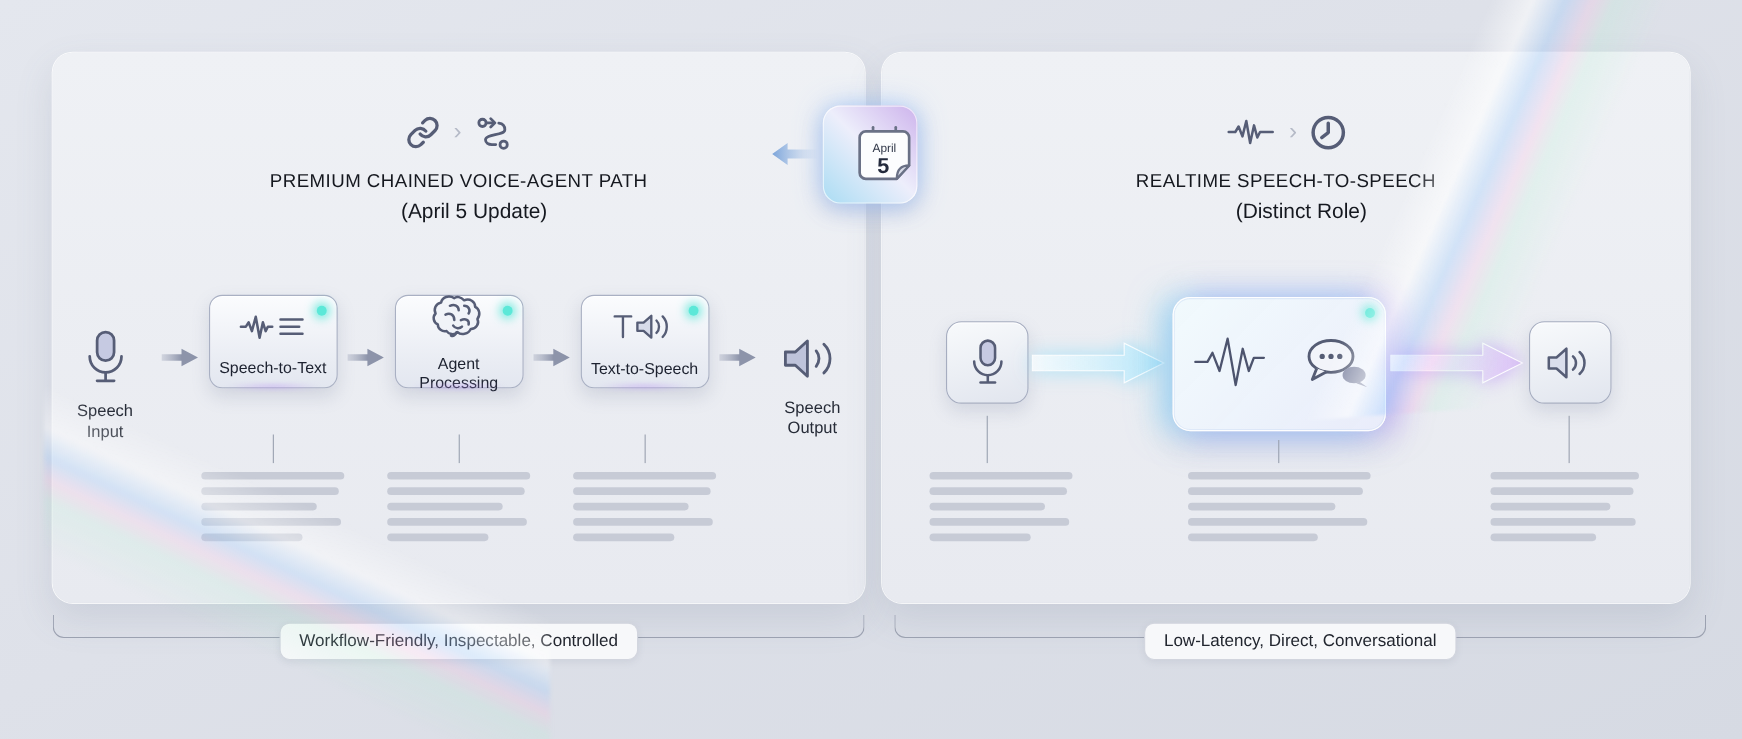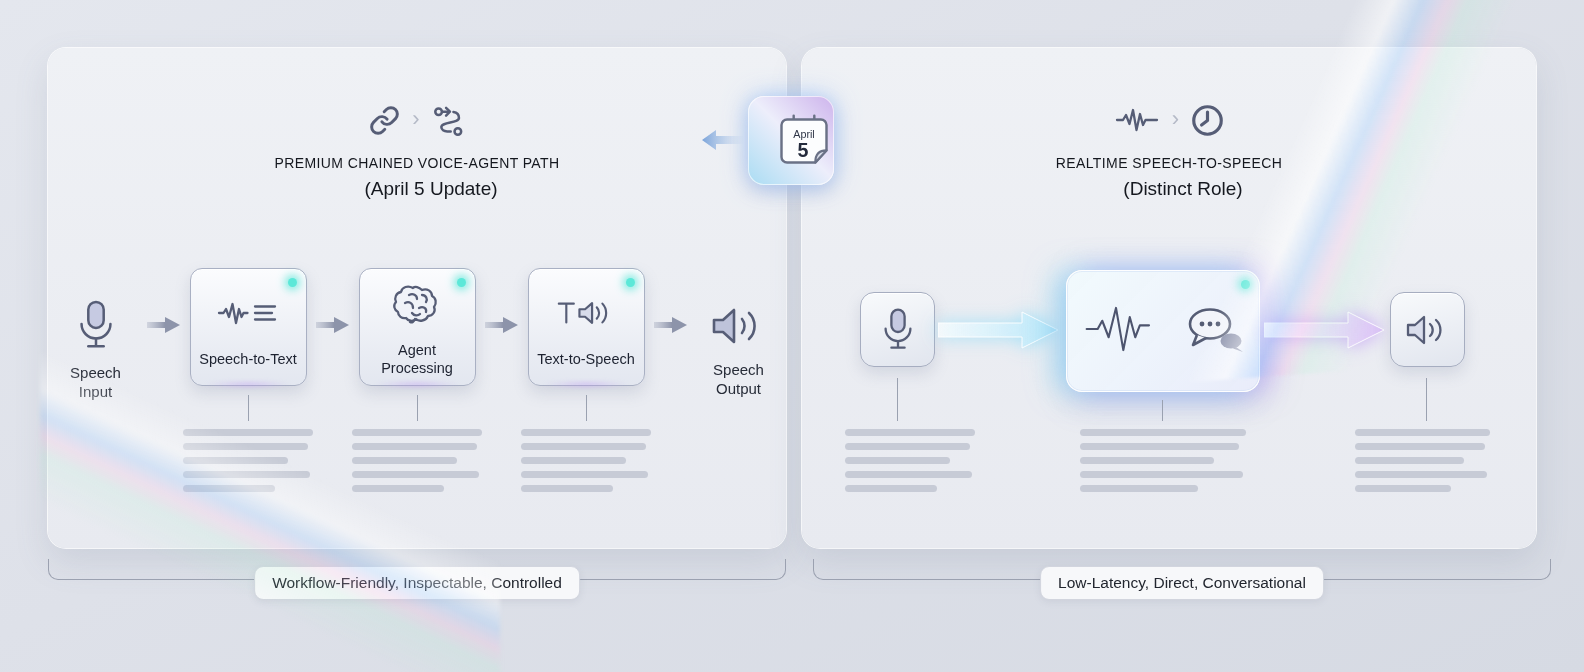--- a/index.html
+++ b/index.html
@@ -14,31 +14,31 @@
     background:linear-gradient(205deg,transparent 40%,rgba(255,255,255,.4) 46%,rgba(150,200,255,.28) 50%,rgba(255,180,220,.2) 53%,rgba(170,240,205,.16) 56%,transparent 63%);}
   
   .panel{position:absolute;top:48px;height:500px;border-radius:18px;
     background:linear-gradient(180deg,#eff1f5 0%,#e8eaf0 100%);
     box-shadow:0 0 0 1px rgba(255,255,255,.8),0 14px 34px rgba(95,105,135,.15);}
   .panel.p-left{left:48px;width:738px;}
   .panel.p-right{left:802px;width:734px;}
   .panel-header{position:absolute;top:50px;left:0;right:0;text-align:center;}
   .header-icons{display:flex;justify-content:center;align-items:center;gap:12px;height:44px;}
   .chev{color:#b5bac7;font-size:22px;line-height:1;transform:translateY(-1px);}
-  .panel-title{margin-top:13px;font-size:14px;letter-spacing:.4px;color:#15181f;}
+  .panel-title{margin-top:13px;font-size:17px;letter-spacing:.4px;color:#15181f;}
   .panel-subtitle{margin-top:7px;font-size:19px;color:#15181f;padding-left:28px;}
   svg.ic{stroke:#565d76;fill:none;stroke-width:2.3;stroke-linecap:round;stroke-linejoin:round;}
   
   .flow{position:absolute;left:0;right:0;top:218px;display:flex;justify-content:center;align-items:flex-start;gap:8px;}
   .endpoint{width:84px;text-align:center;}
   .ep-icon{margin-top:33px;}
   .ep-icon.spk{margin-top:38px;}
   .ep-label{width:66px;margin:9px auto 0;font-size:15px;line-height:1.25;color:#272c38;}
   .arrow-sm{margin-top:48px;}
-  .node-box{box-sizing:border-box;position:relative;width:117px;height:118px;margin-top:2px;border-radius:12px;
+  .node-box{box-sizing:border-box;position:relative;width:117px;height:85px;margin-top:2px;border-radius:12px;
     background:linear-gradient(180deg,#fbfcfe 0%,#e9ecf3 72%,#e3e7f0 100%);
     border:1px solid #a9b0c3;box-shadow:0 7px 16px rgba(108,118,150,.20),inset 0 1px 0 rgba(255,255,255,.9);
     display:flex;flex-direction:column;align-items:center;justify-content:center;gap:13px;padding:11px 4px 8px;}
   .node-box::after{content:"";position:absolute;left:12%;right:12%;bottom:-3px;height:7px;border-radius:50%;
     background:radial-gradient(closest-side,rgba(188,152,242,.55),rgba(188,152,242,0));filter:blur(2px);}
   .node-icon{height:50px;display:flex;align-items:center;justify-content:center;}
   .node-label{font-size:14.5px;line-height:1.2;color:#1d2230;text-align:center;}
   .status-dot{position:absolute;top:9px;right:9px;width:9px;height:9px;border-radius:50%;background:#5ce8d8;
     box-shadow:0 0 9px 3px rgba(90,230,215,.8),0 0 2px rgba(255,255,255,1);}
   

